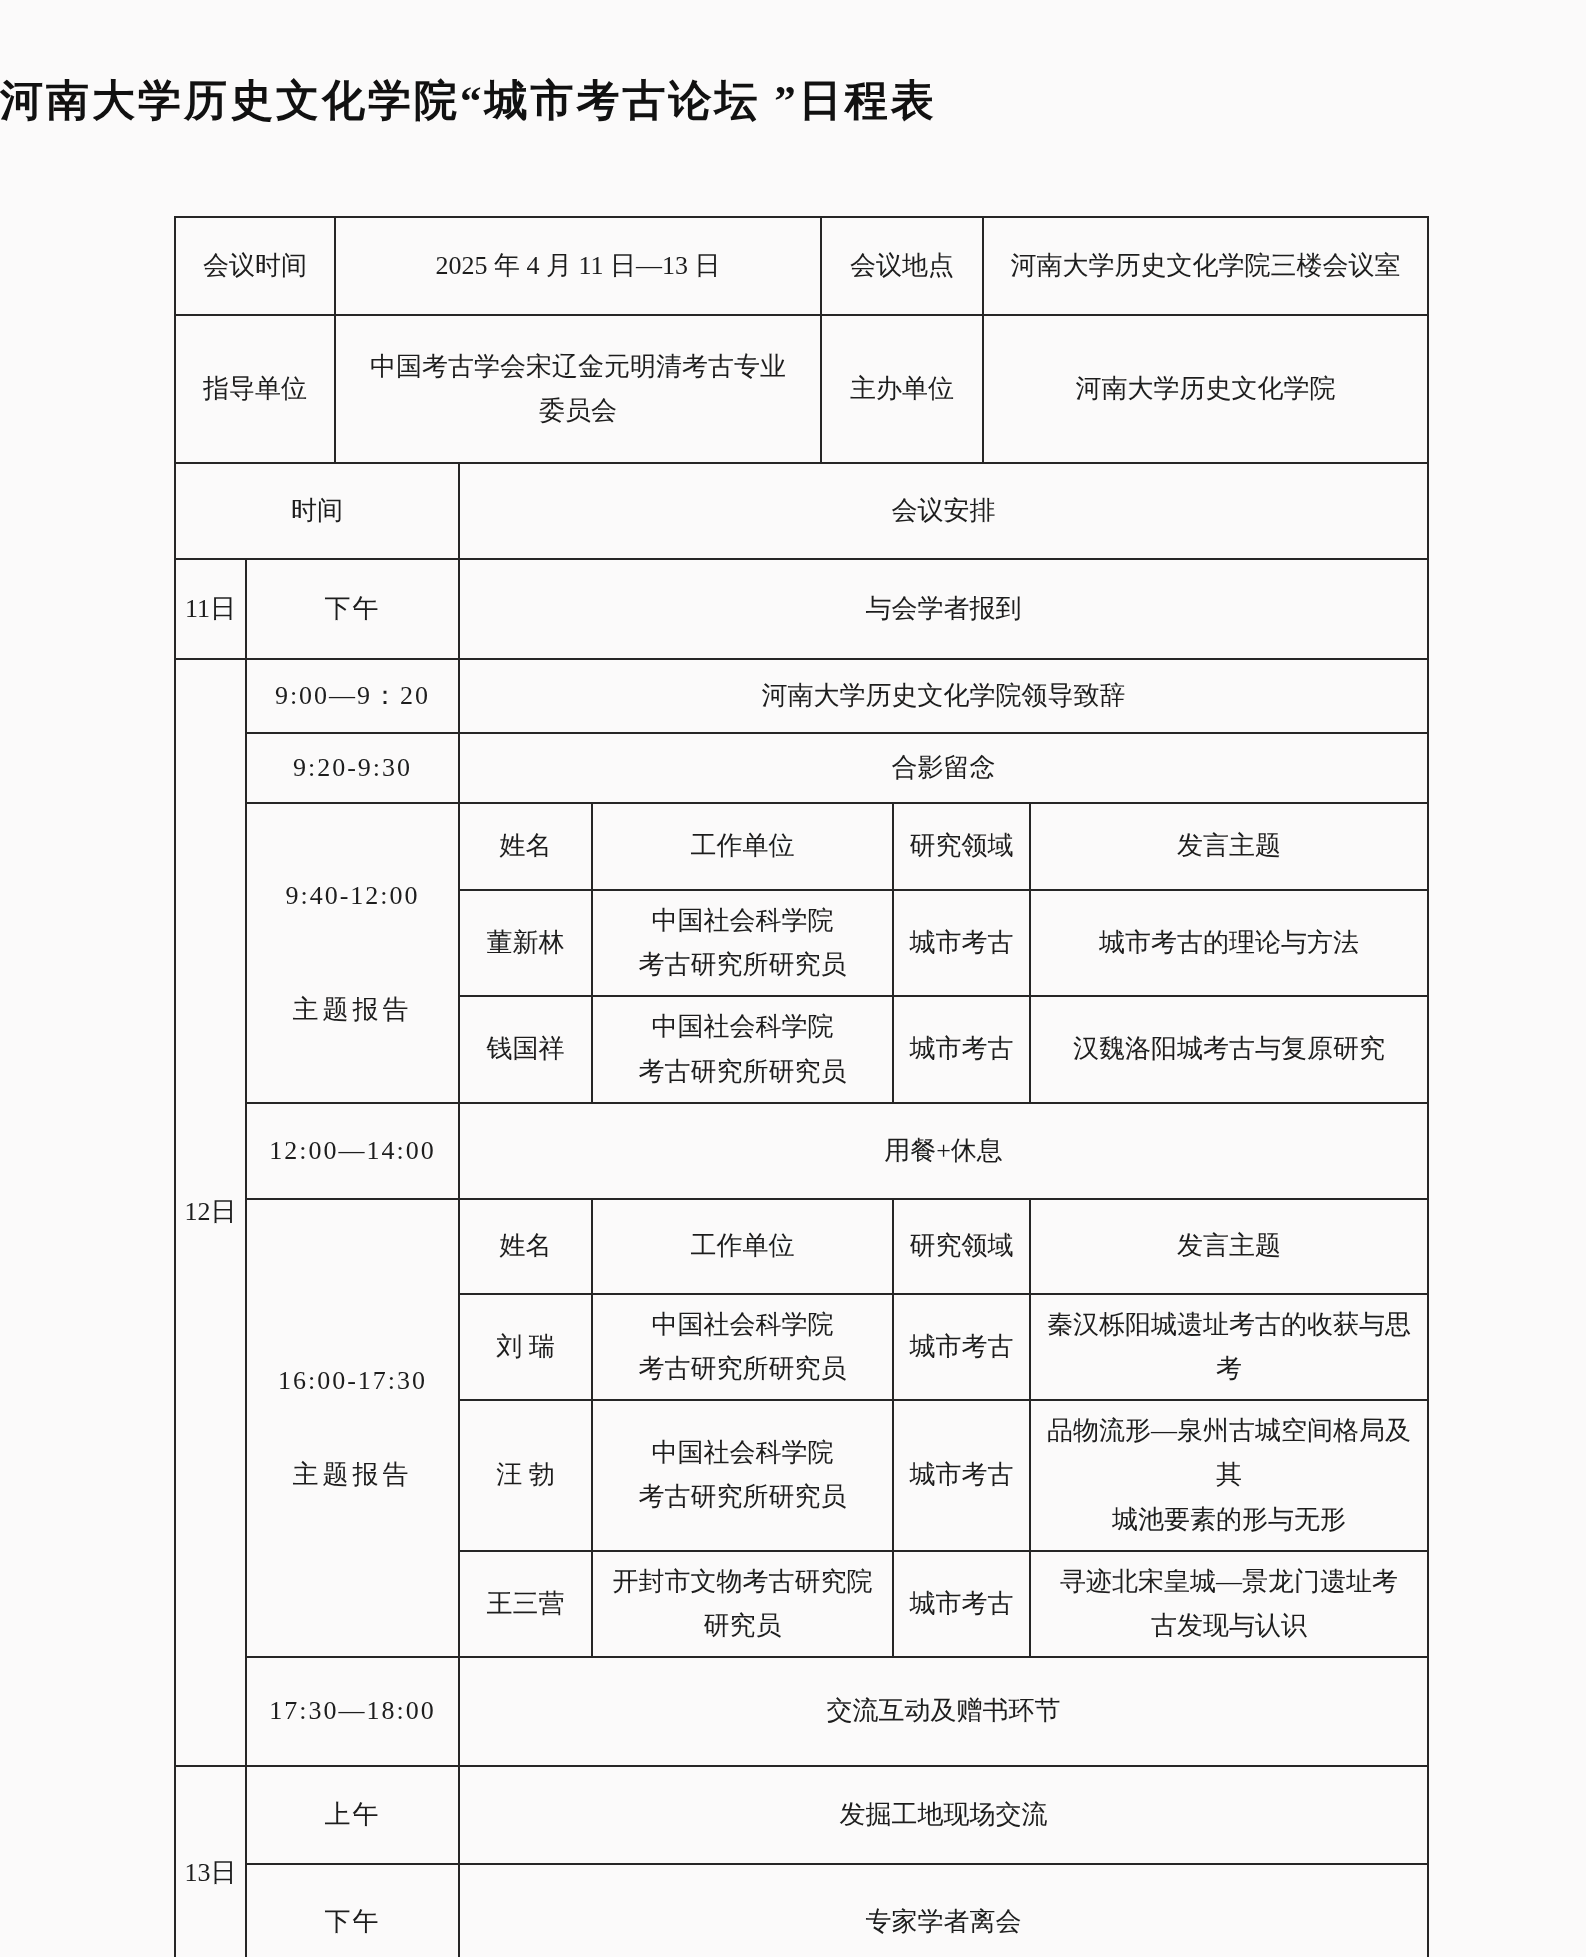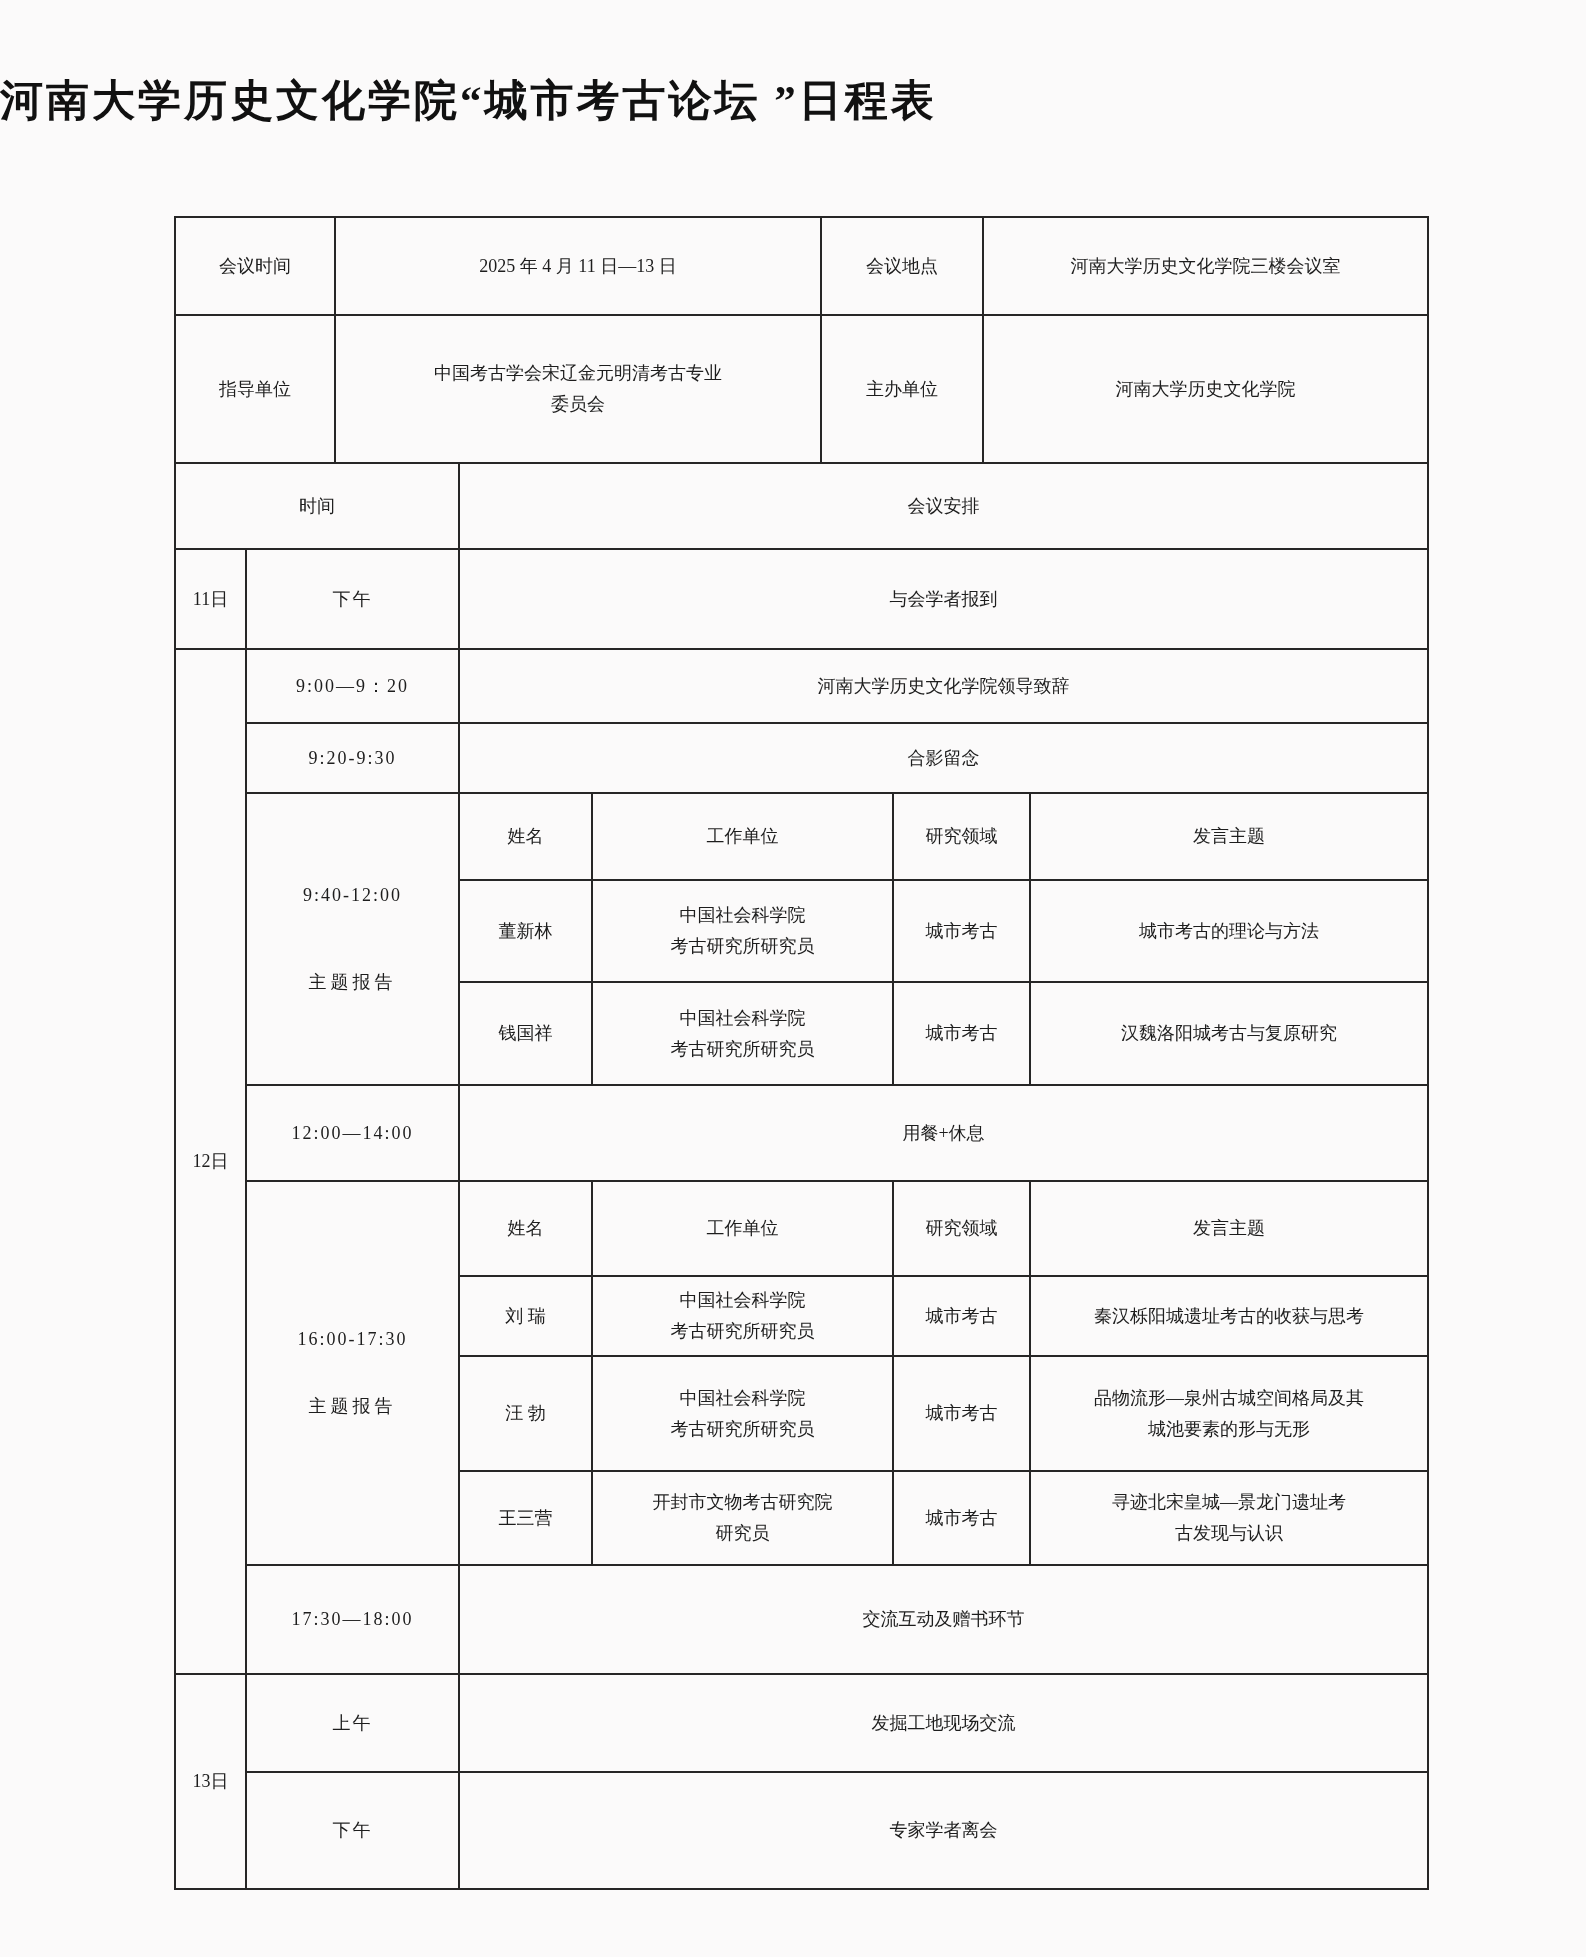--- a/index.html
+++ b/index.html
@@ -28,21 +28,21 @@
     border-collapse: collapse;
     table-layout: fixed;
     width: 1253px;
     margin: 86px 0 0 174px;
     background: transparent;
   }
   table.schedule td {
     border: 2px solid #262626;
     text-align: center;
     vertical-align: middle;
-    font-size: 18px;
+    font-size: 26px;
     line-height: 1.7;
     padding: 8px 4px;
     box-sizing: border-box;
     white-space: pre-line;
     overflow: hidden;
   }
   td.time-cell {
     letter-spacing: 2px;
     border-radius: 8px;
   }
@@ -85,21 +85,21 @@
   </tr>
 
   <tr style="height:148px">
     <td colspan="2">指导单位</td>
     <td colspan="3">中国考古学会宋辽金元明清考古专业
 委员会</td>
     <td colspan="2">主办单位</td>
     <td colspan="2">河南大学历史文化学院</td>
   </tr>
 
-  <tr style="height:86px">
+  <tr style="height:96px">
     <td colspan="3">时间</td>
     <td colspan="6">会议安排</td>
   </tr>
 
   <tr style="height:100px">
     <td class="day-cell">11日</td>
     <td colspan="2" class="time-cell">下午</td>
     <td colspan="6">与会学者报到</td>
   </tr>
 

